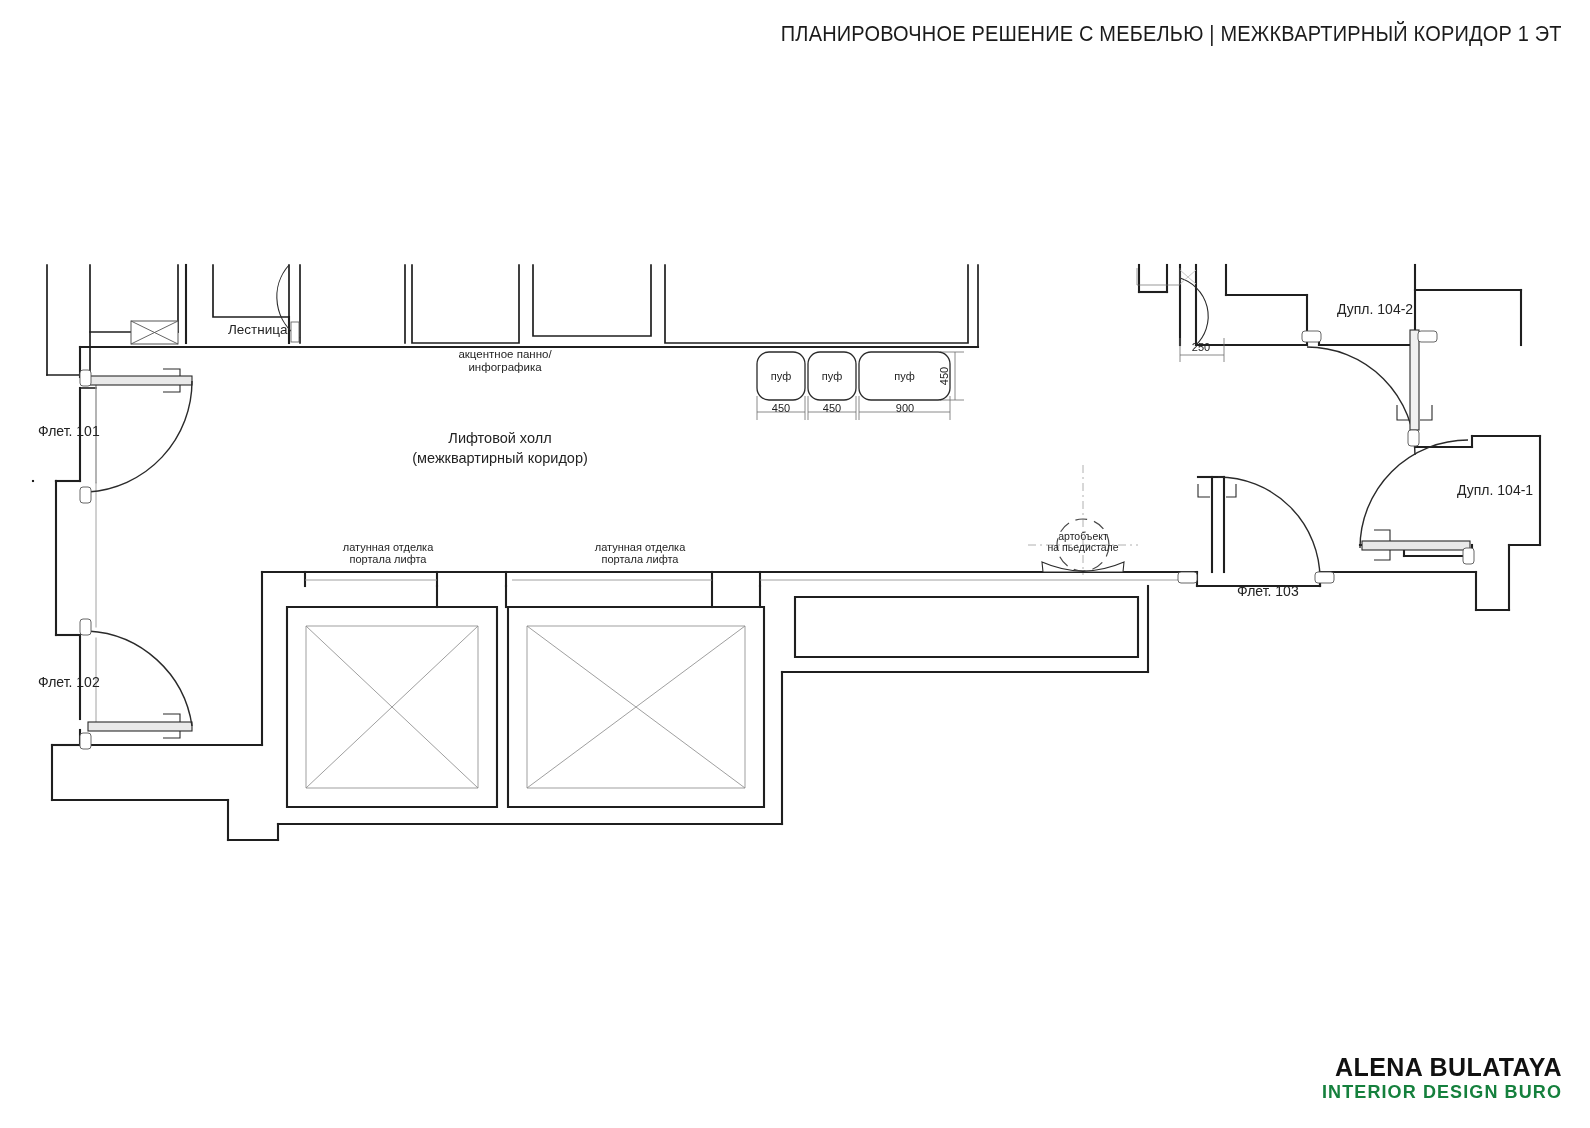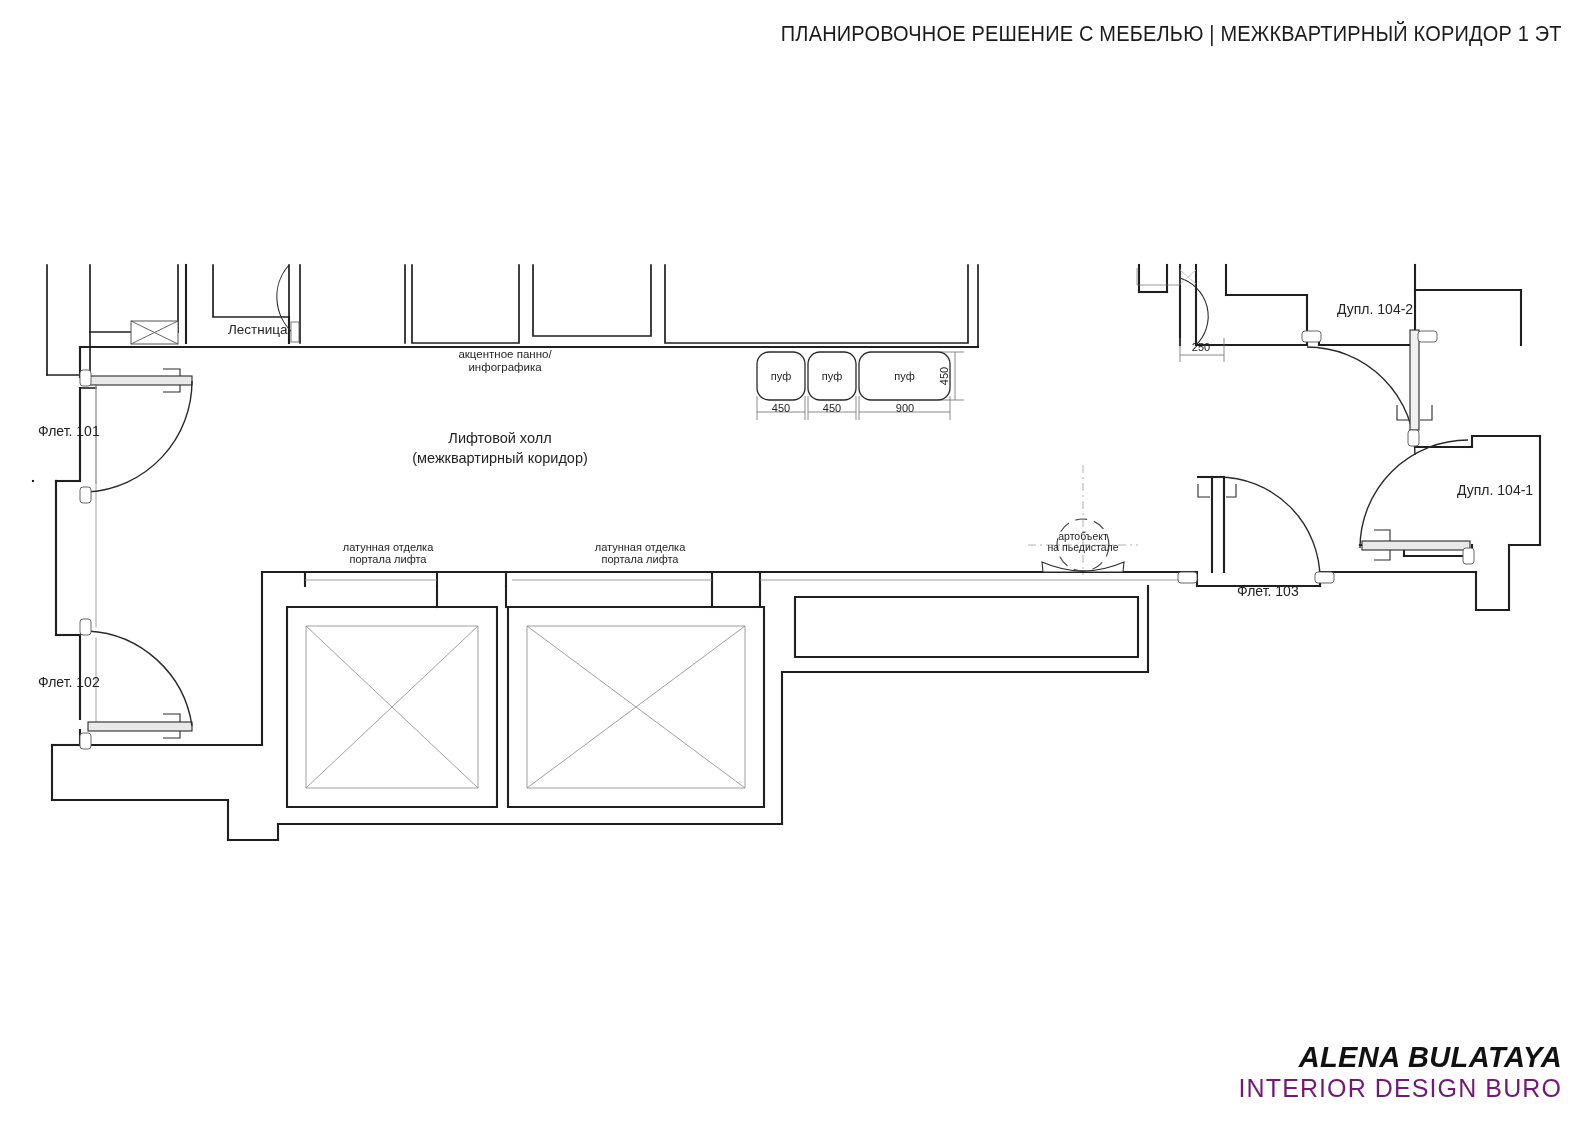--- a/index.html
+++ b/index.html
@@ -32,31 +32,30 @@
 
   
   #logo-block {
     position: absolute;
     right: 28px;
     bottom: 26px;
     text-align: right;
     line-height: 1.08;
   }
   #logo-name {
-    font-size: 29px;
+    font-size: 25px;
     font-weight: 700;
     letter-spacing: 0.4px;
     color: #111;
-    font-style: italic;
   }
   #logo-sub {
-    font-size: 25px;
-    font-weight: 400;
+    font-size: 18px;
+    font-weight: 700;
     letter-spacing: 1.1px;
-    color: #701a75;
+    color: #15803d;
     margin-top: 2px;
   }
 
   
   #plan-canvas {
     position: absolute;
     left: 0;
     top: 0;
     width: 1590px;
     height: 1128px;

